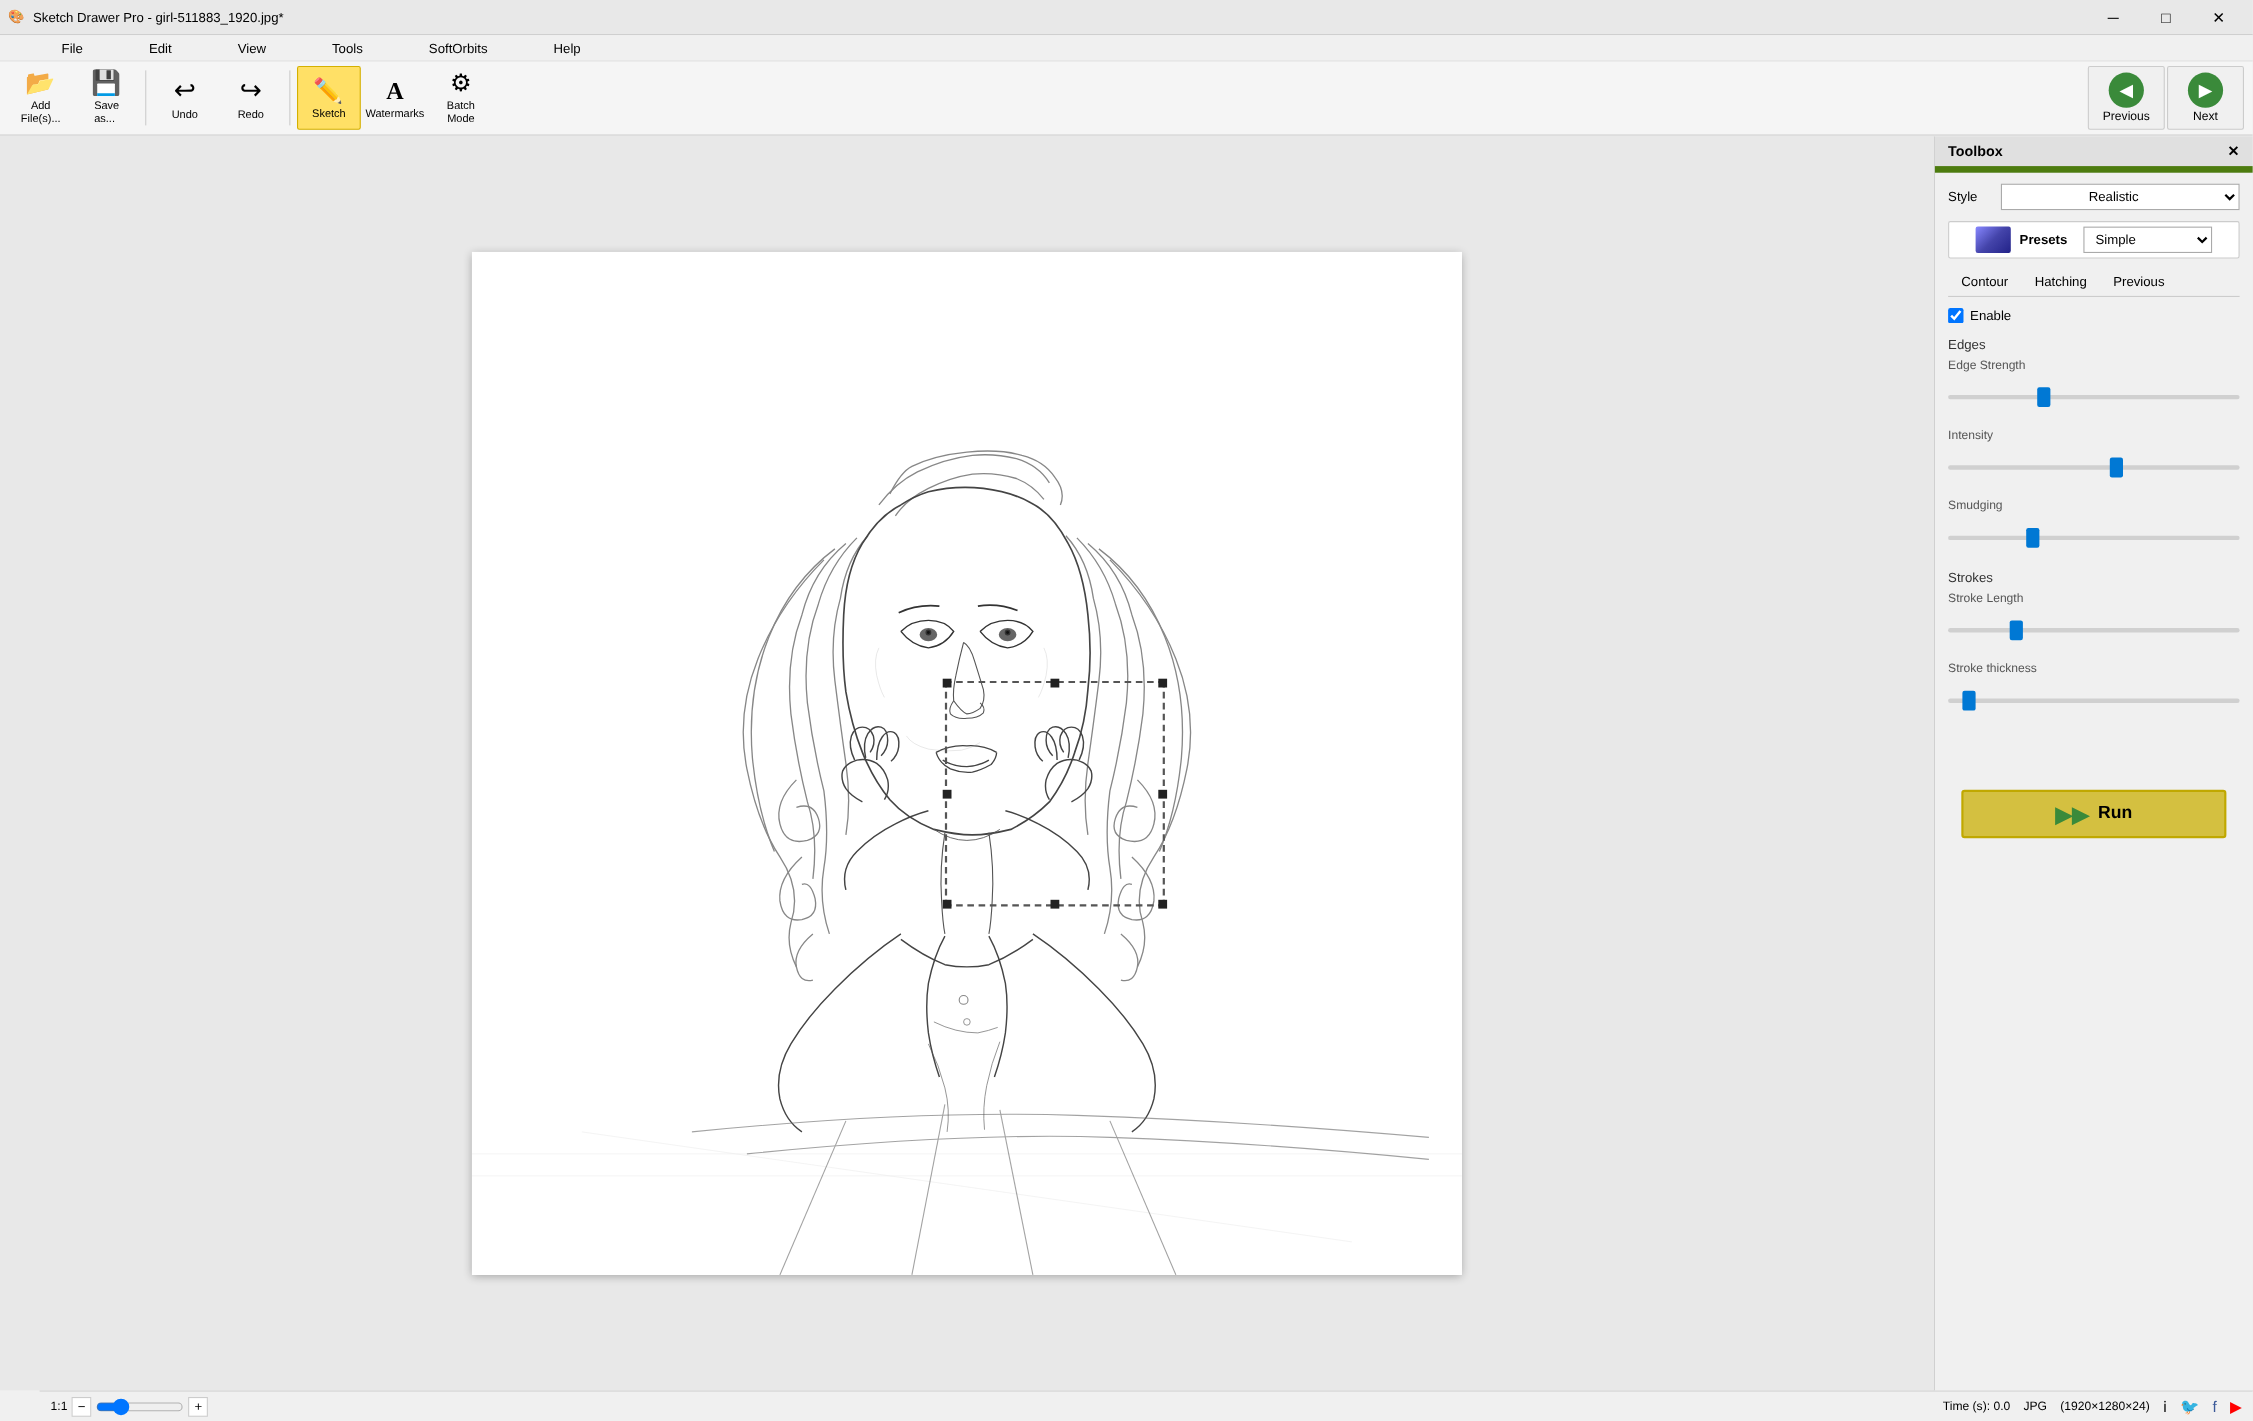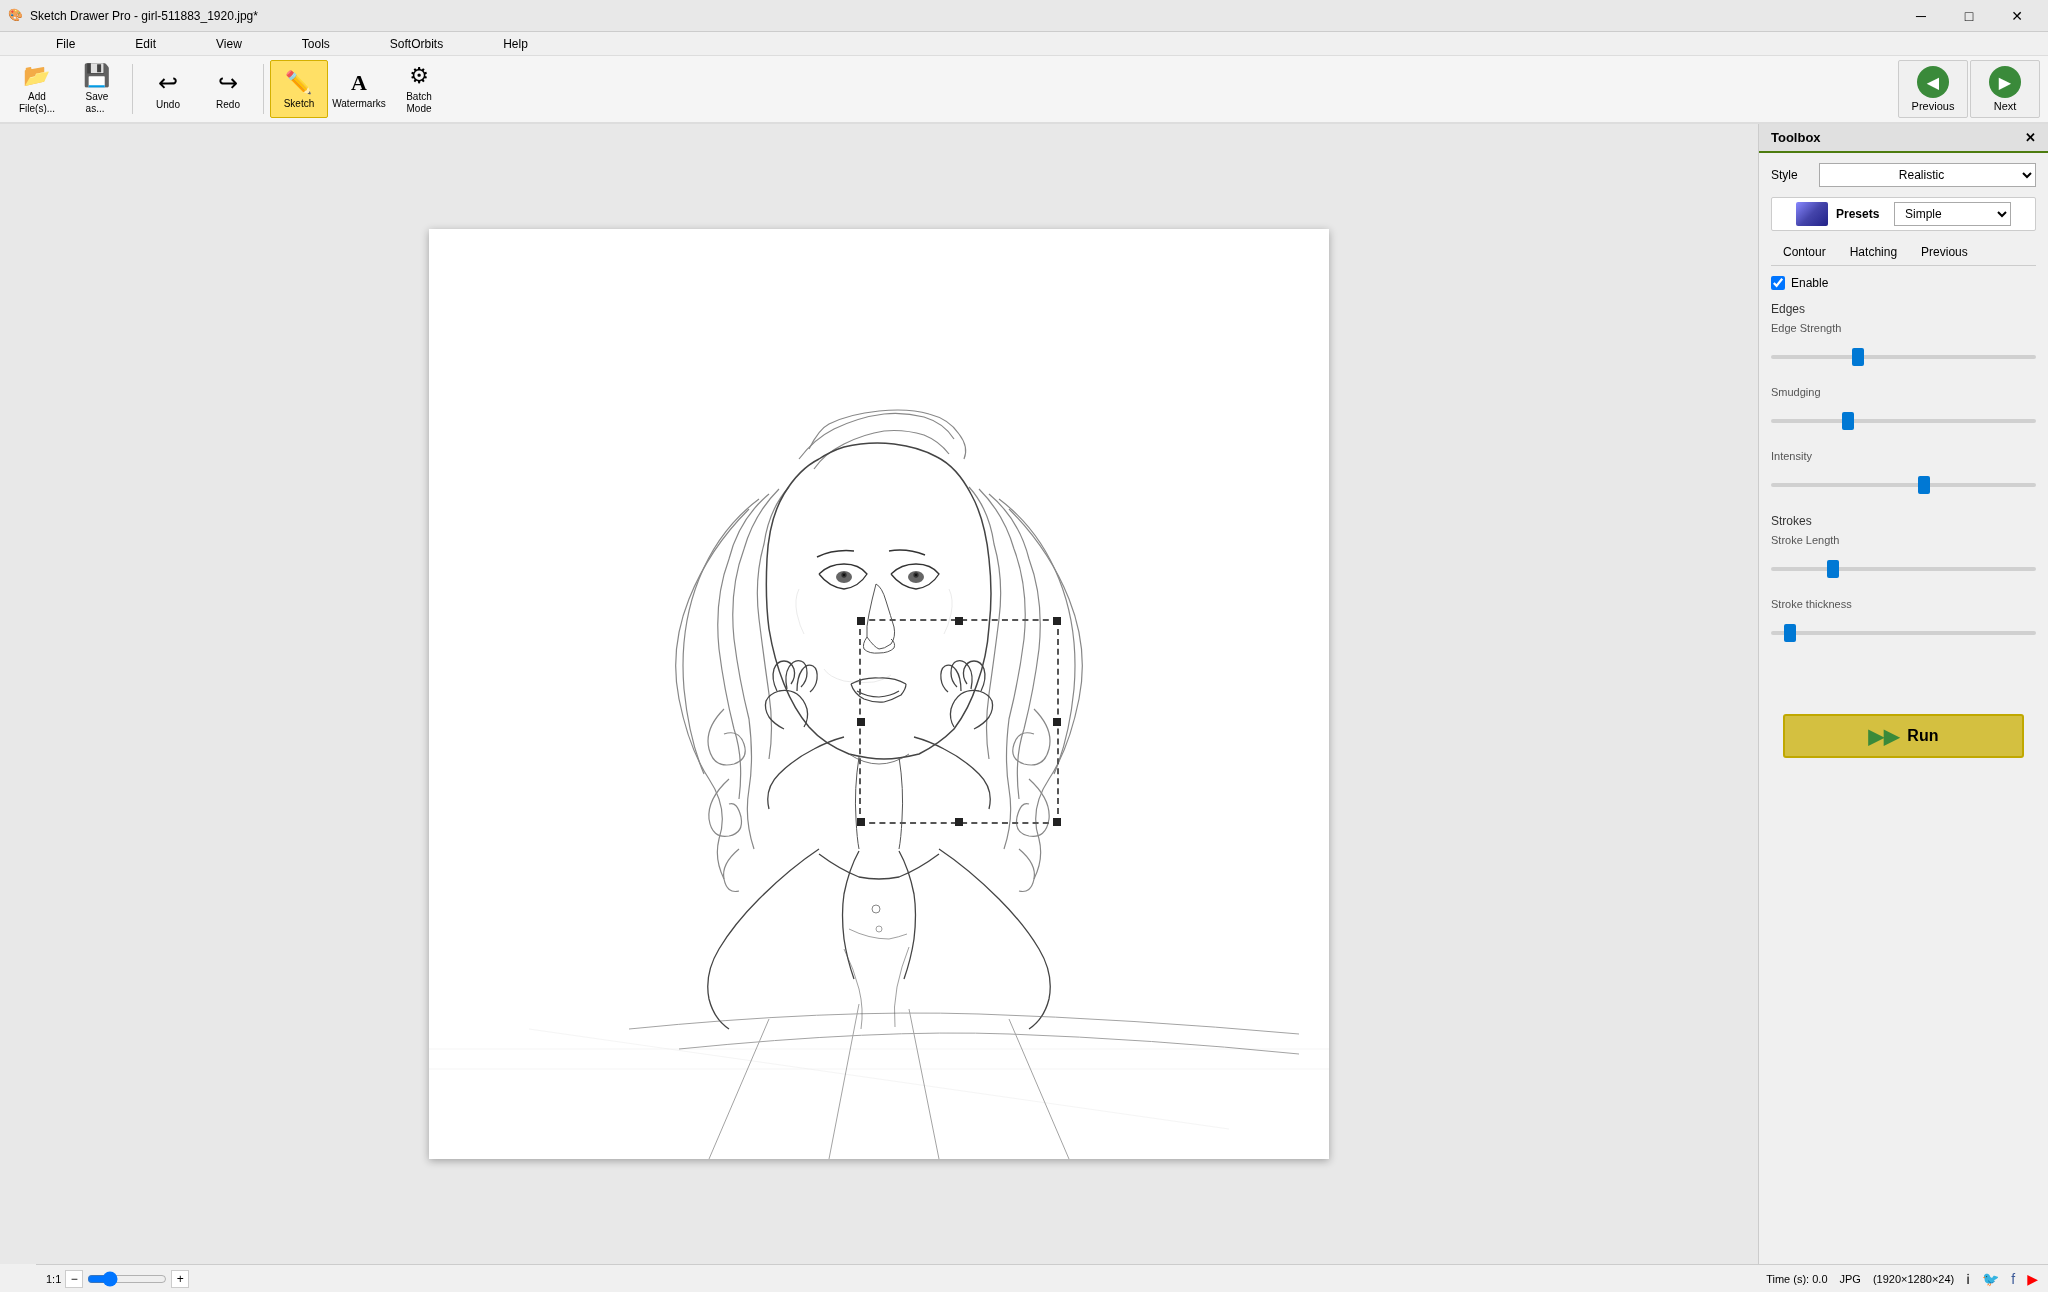--- a/index.html
+++ b/index.html
@@ -127,21 +127,21 @@
       border-left: 1px solid #ccc;
       display: flex;
       flex-direction: column;
       padding: 0;
     }
     .toolbox-header {
       background: #e0e0e0;
       padding: 6px 12px;
       font-size: 13px;
       font-weight: bold;
-      border-bottom: 2px solid #4d7c0f;
+      border-bottom: 6px solid #4d7c0f;
       display: flex;
       align-items: center;
       justify-content: space-between;
     }
     .toolbox-content {
       padding: 10px 12px;
       flex: 1;
       overflow-y: auto;
     }
     .style-row {
@@ -534,30 +534,30 @@
       <div class="section-header">Edges</div>
 
       <div class="slider-row">
         <div class="slider-label">Edge Strength</div>
         <div style="position:relative; padding: 10px 0;">
           <input type="range" class="slider-input" min="0" max="100" value="32" style="width: 100%;">
         </div>
       </div>
 
       <div class="slider-row">
+        <div class="slider-label">Intensity</div>
+        <div style="position:relative; padding: 10px 0;">
+          <input type="range" class="slider-input" min="0" max="100" value="58" style="width: 100%;">
+        </div>
+      </div>
+
+      <div class="slider-row">
         <div class="slider-label">Smudging</div>
         <div style="position:relative; padding: 10px 0;">
           <input type="range" class="slider-input" min="0" max="100" value="28" style="width: 100%;">
-        </div>
-      </div>
-
-      <div class="slider-row">
-        <div class="slider-label">Intensity</div>
-        <div style="position:relative; padding: 10px 0;">
-          <input type="range" class="slider-input" min="0" max="100" value="58" style="width: 100%;">
         </div>
       </div>
 
       <div class="section-header">Strokes</div>
 
       <div class="slider-row">
         <div class="slider-label">Stroke Length</div>
         <div style="position:relative; padding: 10px 0;">
           <input type="range" class="slider-input" min="0" max="100" value="22" style="width: 100%;">
         </div>

